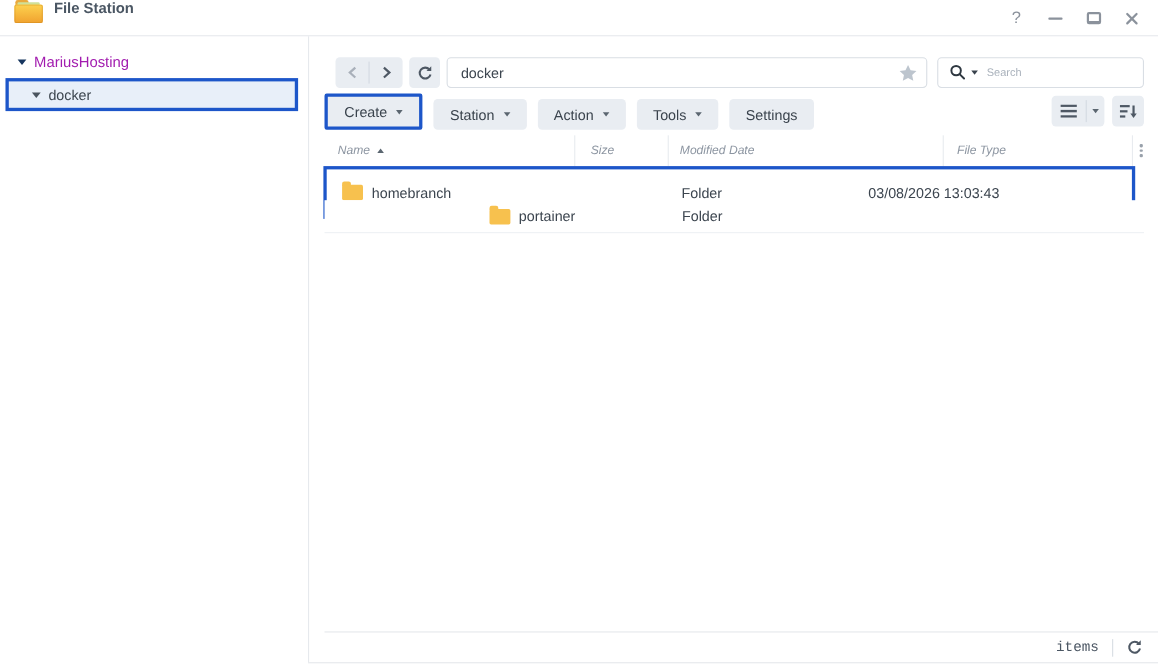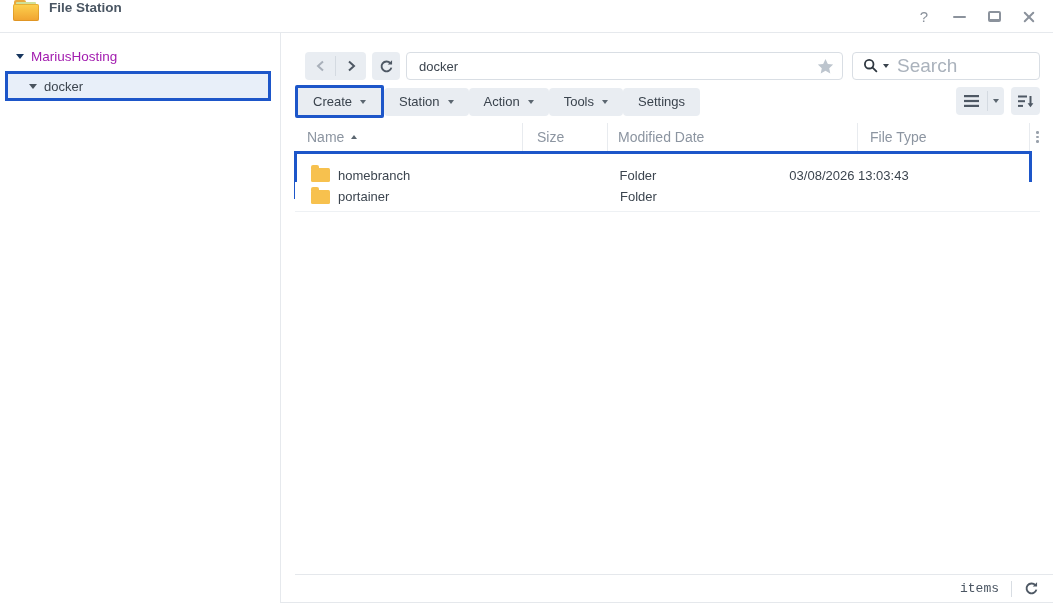--- a/index.html
+++ b/index.html
@@ -57,65 +57,65 @@
   .path-input { flex:1; border:none; outline:none; background:transparent; padding:0 12px;
     font-size:13px; color:#3c454f; font-family:inherit; }
   .star-wrap { margin-right:8px; display:flex; align-items:center; cursor:pointer; }
   .search-field { position:absolute; left:852px; top:52px; width:188px; height:28px;
     border:1px solid #d9dee4; border-radius:4px; background:#fff; display:flex;
     align-items:center; padding-left:10px; }
   .mag-wrap { display:flex; align-items:center; gap:4px; cursor:pointer; }
   .caret-down-sm { width:0; height:0; border-left:3.5px solid transparent;
     border-right:3.5px solid transparent; border-top:4.5px solid #39424c; }
   .search-input { flex:1; min-width:0; border:none; outline:none; background:transparent;
-    padding:0 8px; font-size:19px; color:#3c454f; font-family:inherit; }
+    padding:0 8px; font-size:10px; color:#3c454f; font-family:inherit; }
   .search-input::placeholder { color:#aab2bc; }
 
   
   .toolbar { position:absolute; left:295px; top:85px; height:33px; display:flex;
-    align-items:center; }
+    align-items:flex-end; gap:10px; }
   .tbtn { height:28px; padding:0 15px; background:#e9edf2; border:none; border-radius:4px;
     font-size:13px; color:#3a434d; font-family:inherit; display:flex; align-items:center;
     gap:8px; cursor:pointer; }
   .tbtn.highlight { border:3px solid var(--accent); height:33px; border-radius:2px; }
   .caret-down-btn { width:0; height:0; border-left:3.5px solid transparent;
     border-right:3.5px solid transparent; border-top:4.5px solid #5b6670; }
   .view-btn { position:absolute; left:956px; top:87px; width:48px; height:28px;
     background:#e9edf2; border-radius:4px; display:flex; align-items:center; cursor:pointer; }
   .view-main { width:31px; display:flex; align-items:center; justify-content:center; }
   .view-sep { width:1px; height:20px; background:#d4dae1; }
   .view-arrow { flex:1; display:flex; align-items:center; justify-content:center; }
   .sort-btn { position:absolute; left:1011px; top:87px; width:29px; height:28px;
     background:#e9edf2; border-radius:4px; display:flex; align-items:center; justify-content:center;
     cursor:pointer; }
 
   
   .table-header { position:absolute; left:295px; top:123px; width:750px; height:28px;
-    display:flex; align-items:center; font-size:14px; color:#8c95a1; }
+    display:flex; align-items:center; font-size:11px; color:#8c95a1;font-style:italic; }
   .th { height:28px; display:flex; align-items:center; border-right:1px solid #e8ebef;
     cursor:pointer; }
   .th-name { width:228px; padding-left:12px; gap:7px; }
   .th-size { width:85px; padding-left:14px; }
   .th-type { width:172px; padding-left:12px; }
   .th-mod  { width:250px; padding-left:10px; }
   .th-more { width:15px; justify-content:center; border-right:none; }
   .sort-asc { width:0; height:0; border-left:3.5px solid transparent;
     border-right:3.5px solid transparent; border-bottom:4.5px solid #5b6670; }
   .dots-v { display:flex; flex-direction:column; gap:2px; }
   .dots-v i { width:2.5px; height:2.5px; background:#99a1ab; border-radius:50%; }
 
   .row { display:flex; align-items:center; font-size:13px; color:#3c454f; background:#fff;
     cursor:pointer; }
   .row-1 { position:absolute; left:294px; top:151px; width:738px; height:48px;
     border:3px solid var(--accent); }
   .row-2 { position:absolute; left:295px; top:182px; width:745px; height:30px;
     border-bottom:1px solid #eef1f4; }
   .cell-name { display:flex; align-items:center; gap:8px; }
   .row-1 .cell-name { width:226px; padding-left:14px; }
-  .row-2 .cell-name { width:228px; padding-left:16px; }
+  .row-2 .cell-name { width:228px; padding-left:16px;justify-content:flex-end; }
   .cell-size { width:85px; }
   .cell-type { width:172px; padding-left:12px; }
   .cell-mod  { width:250px; padding-left:10px; }
   .ficon { position:relative; width:19px; height:14px; background:var(--folder); border-radius:1.5px;
     flex:none; }
   .ficon::before { content:""; position:absolute; top:-3px; left:0; width:8px; height:4px;
     background:var(--folder); border-radius:2px 2px 0 0; }
 
   
   .statusbar { position:absolute; left:295px; top:574px; width:758px; height:28px;

